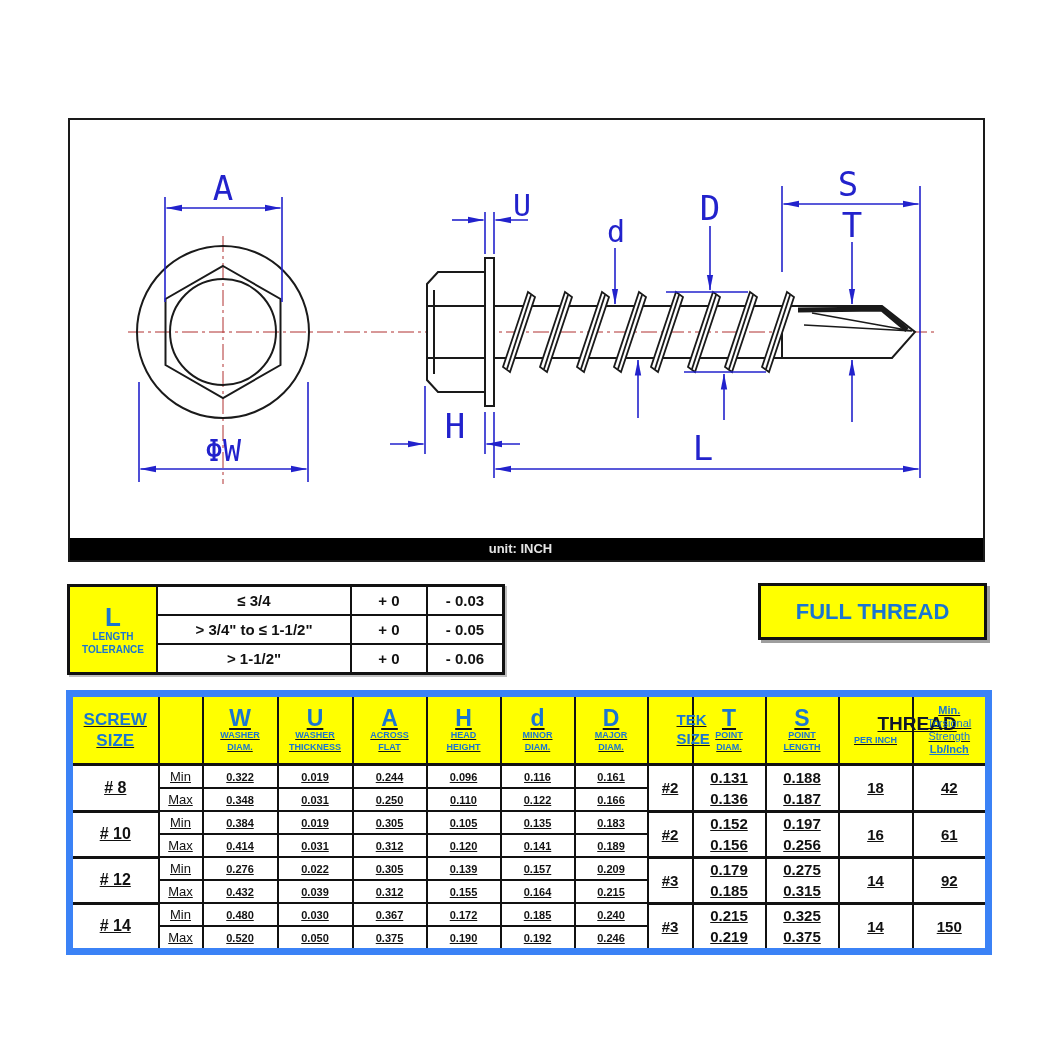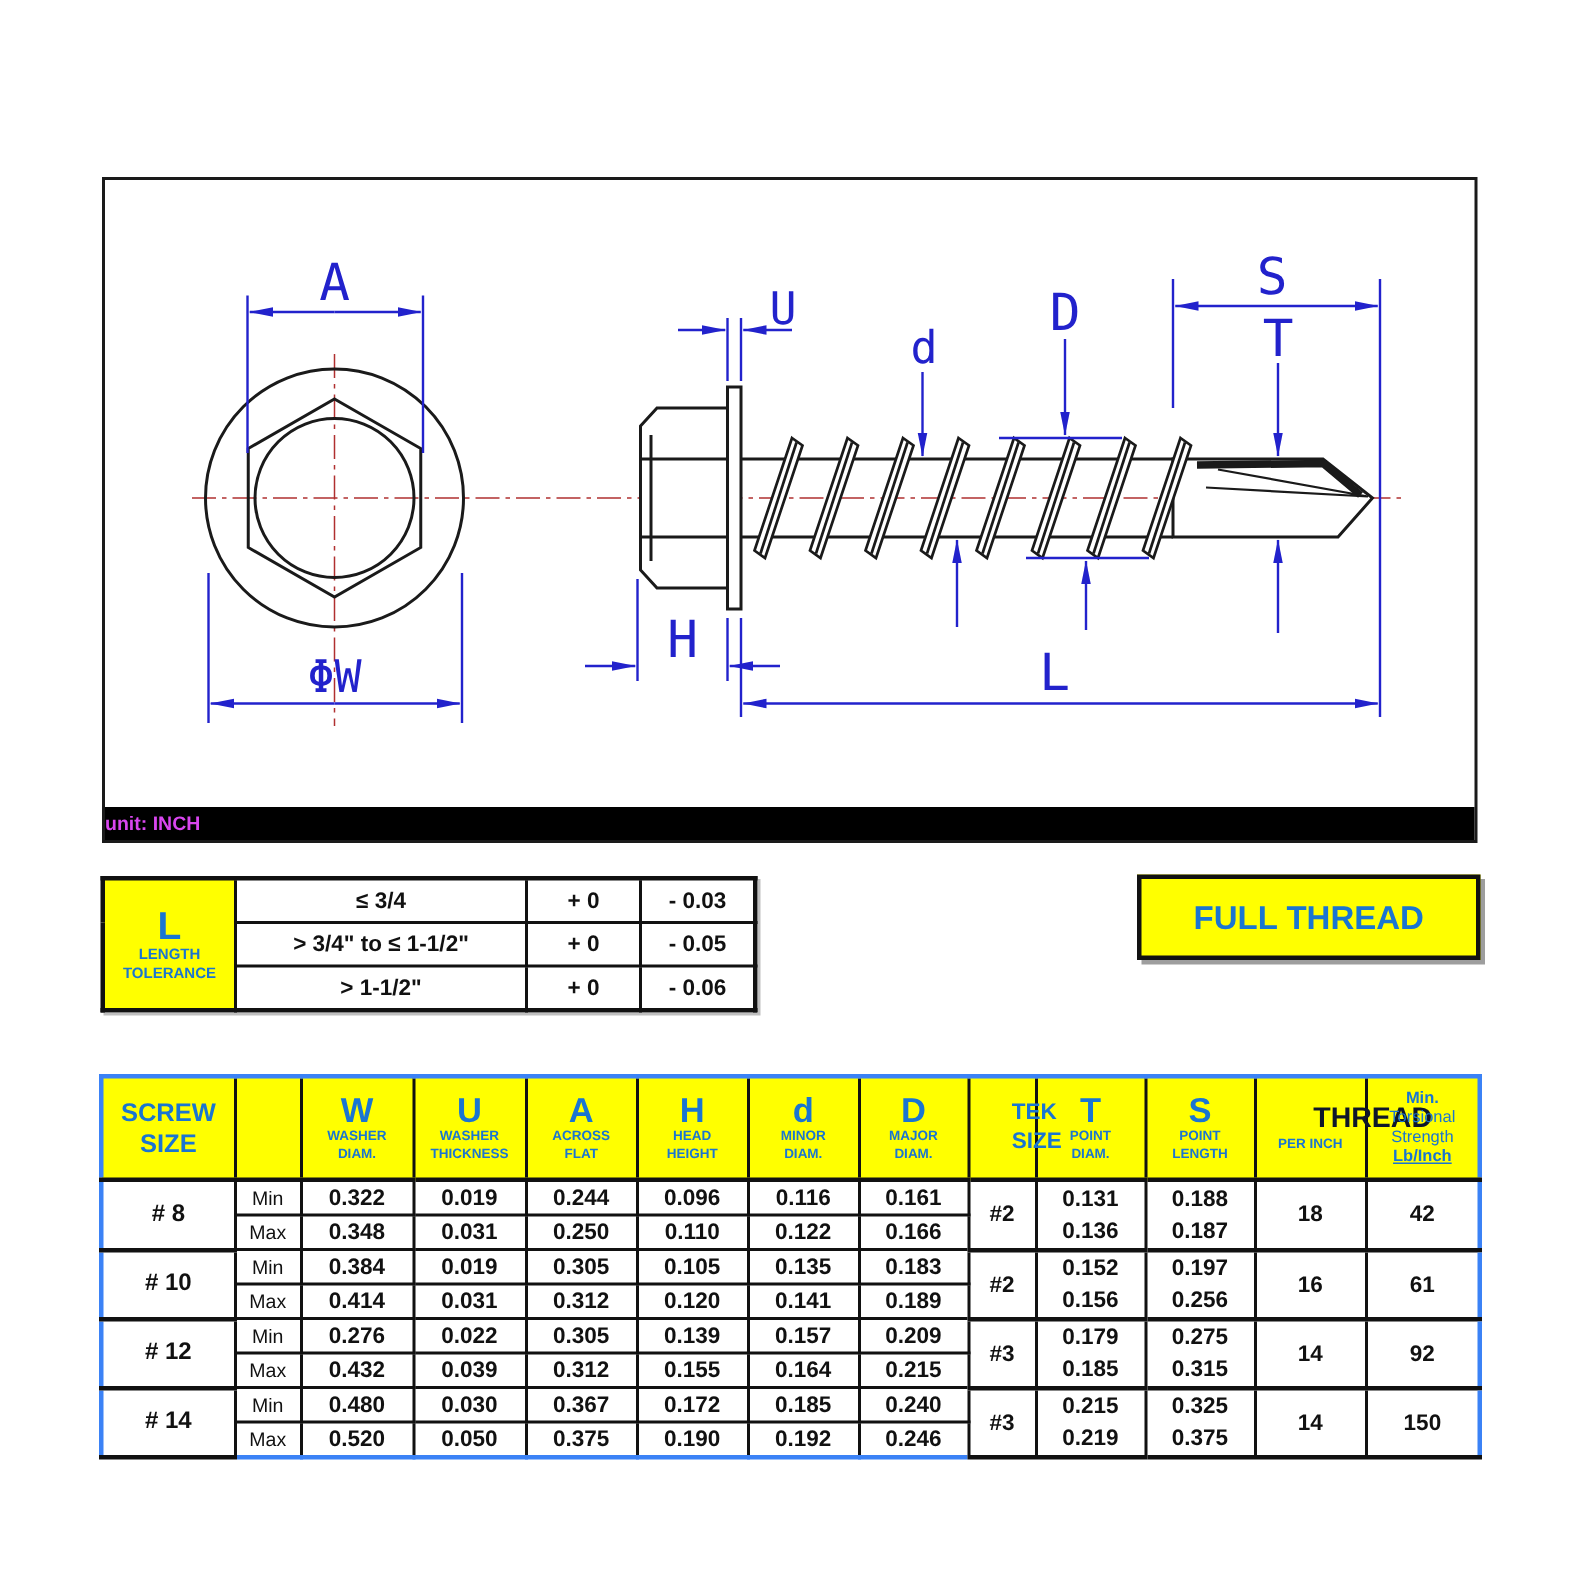--- a/index.html
+++ b/index.html
@@ -8,22 +8,22 @@
     font-family:"Liberation Sans", sans-serif; color:#111;
   }
 
   
   #diagram-box {
     position:absolute; left:68px; top:118px; width:917px; height:444px;
     border:2px solid #1a1a1a; box-sizing:border-box; background:#fff;
   }
   #unit-bar {
     position:absolute; left:0; bottom:0; width:100%; height:22px;
-    background:#000; color:#d946ef; font-size:13px; font-weight:bold;
-    text-align:left; line-height:22px; box-sizing:border-box; padding-right:12px;
+    background:#000; color:#e5e5e5; font-size:13px; font-weight:bold;
+    text-align:center; line-height:22px; box-sizing:border-box; padding-right:12px;
   }
   .dimtext { font-family:"DejaVu Sans Mono", monospace; fill:#2222cc; }
 
   
   #tol-table {
     position:absolute; left:67px; top:584px;
     border-collapse:collapse; table-layout:fixed;
     box-shadow:2px 2px 0 #bfbfbf;
   }
   #tol-table td { border:2px solid #111; text-align:center; vertical-align:middle; padding:0; height:27px; font-size:15px; font-weight:600; color:#111; }
@@ -39,39 +39,40 @@
   #full-thread {
     position:absolute; left:758px; top:583px; width:229px; height:57px;
     background:#ffff00; border:3px solid #111; box-sizing:border-box;
     display:flex; align-items:center; justify-content:center;
     color:#1a75d1; font-size:22px; font-weight:bold;
     box-shadow:3px 3px 0 #9e9e9e;
   }
 
   
   #spec-table {
-    position:absolute; left:66px; top:716px;
+    position:absolute; left:66px; top:690px;
     border-collapse:collapse; table-layout:fixed; width:919px;
-    border:3px solid #3b82f6;
+    border:7px solid #3b82f6;
+    text-decoration:underline;
   }
   #spec-table th, #spec-table td {
     border:2px solid #111; padding:0; text-align:center; vertical-align:middle;
   }
   #spec-table th { height:66px; background:#ffff00; border-bottom:3px solid #111; }
   th.white { background:#ffffff; }
   .sym  { color:#1a75d1; font-size:23px; font-weight:bold; line-height:1.05; }
   .sub  { color:#1a75d1; font-size:9px;  font-weight:bold; line-height:1.3; }
   .hdr2 { color:#1a75d1; font-size:15px; font-weight:bold; line-height:1.25;padding-left:28px; }
   .hdr-screw { color:#1a75d1; font-size:17px; font-weight:bold; line-height:1.25; }
   .hdr-thread { color:#0f172a; font-size:19px; font-weight:bold; line-height:1.1;padding-left:38px; }
   .tors-n { color:#1a75d1; font-size:11px; font-weight:400; line-height:1.2; }
   .tors-b { color:#1a75d1; font-size:11px; font-weight:bold; line-height:1.2; }
   .tors-u { text-decoration:underline; }
   tr.drow td { height:21px; }
-  td.val { font-size:15px; font-weight:bold;border-radius:11px; }
+  td.val { font-size:11px; font-weight:bold;border-radius:11px; }
   td.mm  { font-size:13px; font-weight:400; }
   td.size { font-size:16px; font-weight:bold; }
   td.tek, td.big { font-size:15px; font-weight:bold; }
   td.two { font-size:15px; font-weight:bold; }
   .ln { height:21px; line-height:21px; }
   tr.rmin td.thin { border-bottom:1px solid #555; }
   #spec-table td[rowspan] { border-bottom:3px solid #111; }
   tr.grp-end td { border-bottom:3px solid #111; }
   td.bl3 { border-left:3px solid #111; }
   td.br3 { border-right:3px solid #111; }

